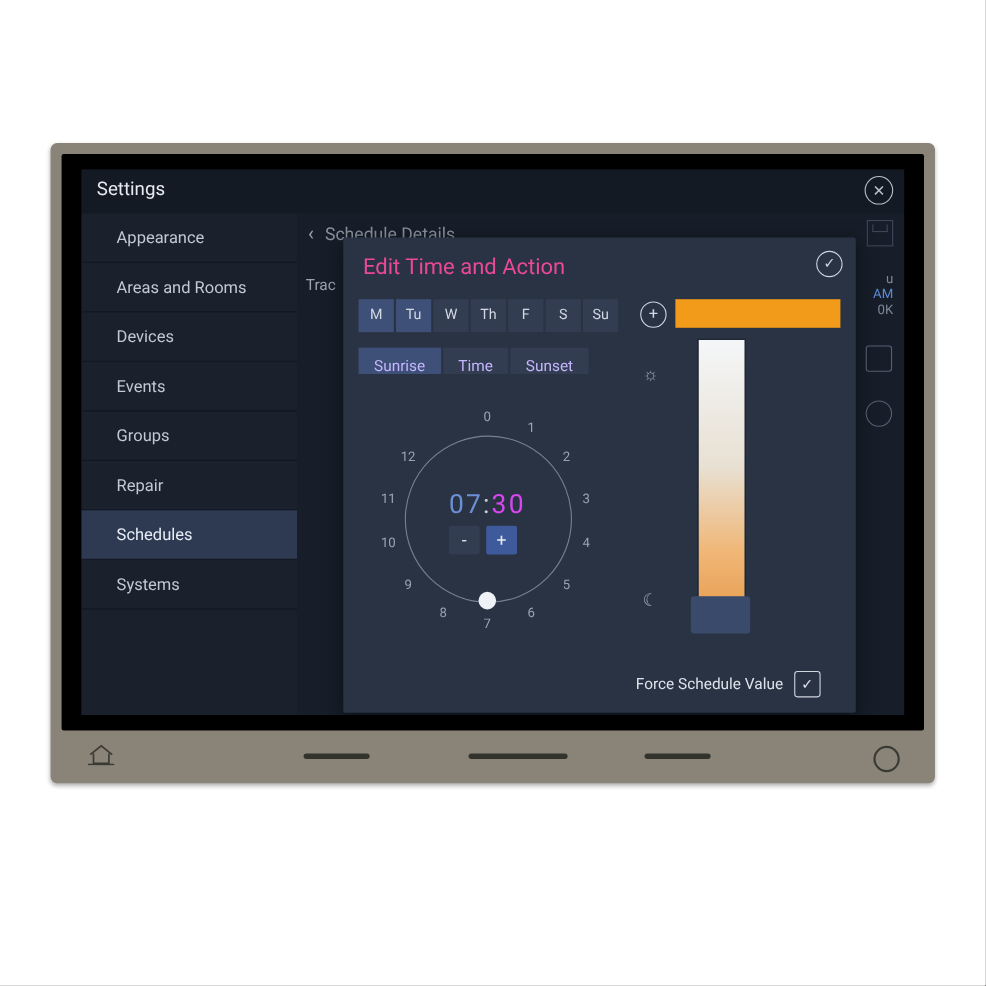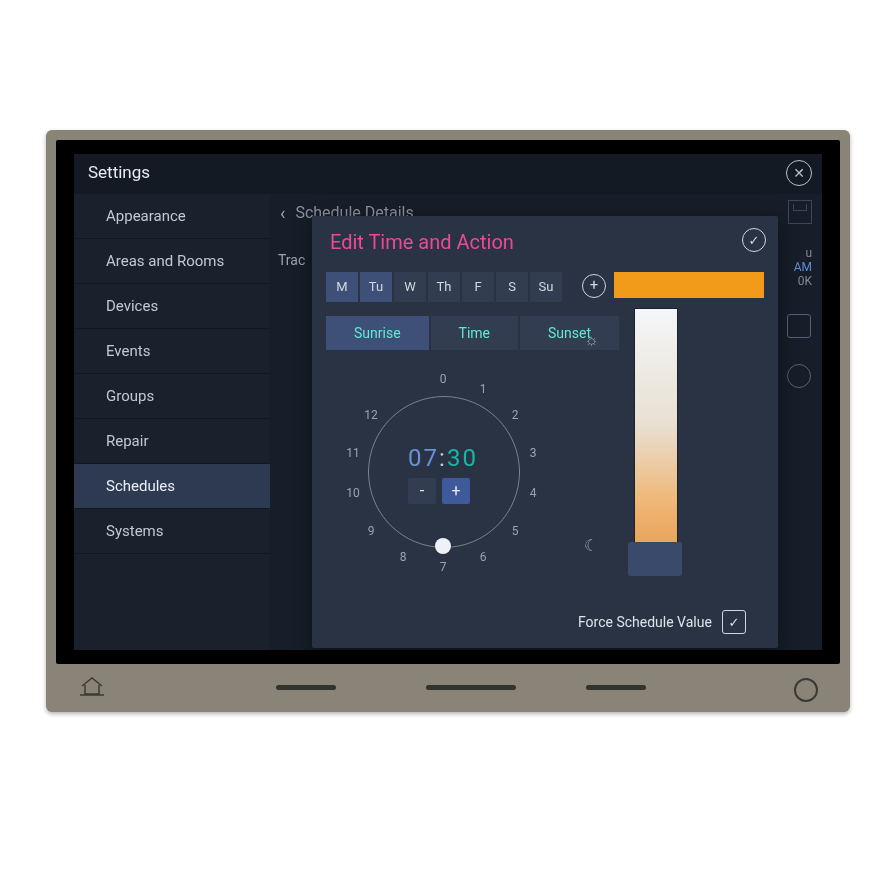--- a/index.html
+++ b/index.html
@@ -39,30 +39,30 @@
   
   .modal{position:absolute;left:42px;top:22px;width:466px;height:432px;background:#2a3344;border-radius:2px;box-shadow:0 4px 18px rgba(0,0,0,0.5);}
   .m-title{position:absolute;left:18px;top:14px;font-size:20px;color:#ec4899;}
   .m-ok{position:absolute;right:12px;top:12px;width:22px;height:22px;border:1.5px solid #cfd6df;border-radius:50%;display:flex;align-items:center;justify-content:center;color:#cfd6df;font-size:13px;cursor:pointer;}
 
   .days{position:absolute;left:14px;top:56px;display:flex;}
   .day{width:32px;height:30px;line-height:30px;text-align:center;font-size:13px;color:#d2d9e2;background:#333d52;margin-right:2px;cursor:pointer;}
   .day.sel{background:#3e5078;}
 
   .timemodes{position:absolute;left:14px;top:100px;display:flex;}
-  .tmode{padding:0 28px;height:34px;line-height:34px;font-size:14px;color:#5eead4;background:#333d52;margin-right:2px;cursor:pointer;}
+  .tmode{padding:0 14px;height:24px;line-height:34px;font-size:14px;color:#c4b5fd;background:#333d52;margin-right:2px;cursor:pointer;}
   .tmode.sel{background:#3e5078;}
 
   
   .dial{position:absolute;left:26px;top:150px;width:210px;height:210px;}
   .ring{position:absolute;left:30px;top:30px;width:150px;height:150px;border:1.5px solid #77818f;border-radius:50%;}
   .tick{position:absolute;width:18px;text-align:center;font-size:12px;color:#9aa4b0;}
   .timeval{position:absolute;left:0;width:100%;top:78px;text-align:center;font-size:24px;letter-spacing:2px;}
   .timeval .hh{color:#6b90d6;}
-  .timeval .mm{color:#14b8a6;}
+  .timeval .mm{color:#d946ef;}
   .pm{position:absolute;left:70px;top:112px;display:flex;gap:6px;}
   .pm div{width:28px;height:26px;line-height:26px;text-align:center;font-size:16px;color:#e6ebf1;cursor:pointer;border-radius:2px;}
   .pm .minus{background:#333d52;}
   .pm .plus{background:#3e5a9a;}
   .handle{position:absolute;width:16px;height:16px;background:#eef1f5;border-radius:50%;left:97px;top:172px;cursor:pointer;}
 
   
   .plus-ico{position:absolute;left:270px;top:58px;width:22px;height:22px;border:1.5px solid #cfd6df;border-radius:50%;color:#cfd6df;text-align:center;line-height:20px;font-size:15px;cursor:pointer;}
   .swatch{position:absolute;left:302px;top:56px;width:150px;height:26px;background:#f29a1a;cursor:pointer;}
   .dayico{position:absolute;left:272px;top:114px;color:#9aa4b0;font-size:16px;}

